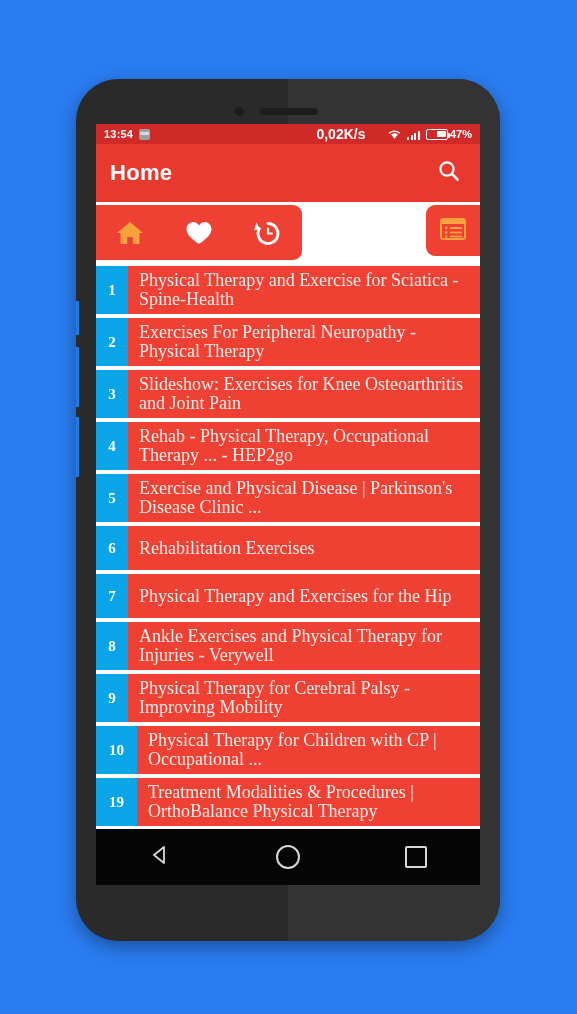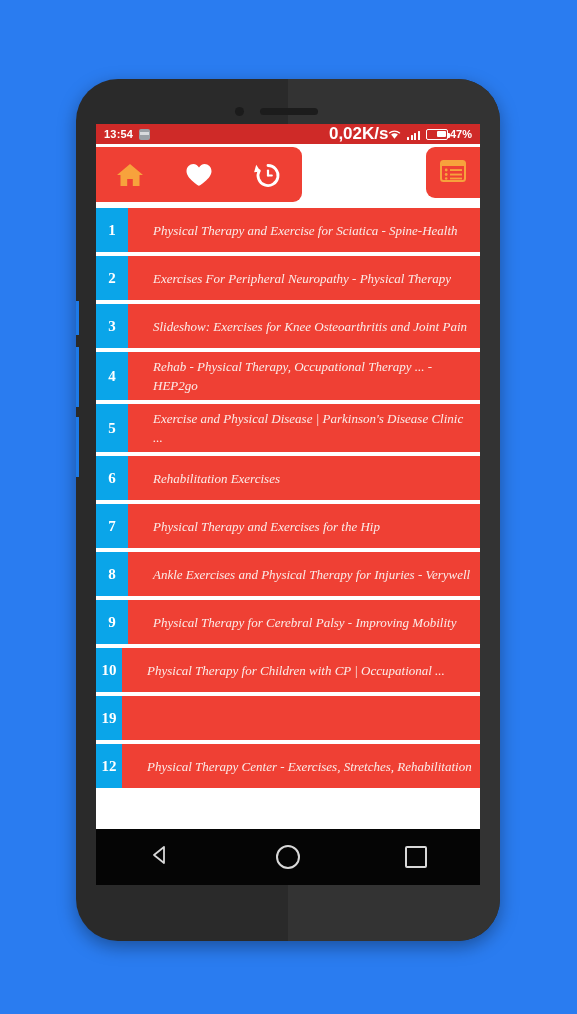--- a/index.html
+++ b/index.html
@@ -87,21 +87,21 @@
     width:11px;height:11px;margin-left:6px;
     background:#9aa0a6;
     border-radius:2px;
     position:relative;
   }
   .sb-appicon:after{
     content:"";position:absolute;left:1px;right:1px;top:3px;height:3px;
     background:#d8dadd;
   }
   .sb-spacer{flex:1;}
-  .sb-speed{font-size:17px;font-weight:bold;margin-right:0;}
+  .sb-speed{font-size:14px;font-weight:bold;margin-right:23px;}
   .sb-wifi{
     width:13px;height:11px;margin-right:6px;position:relative;
   }
   .sb-wifi svg{display:block;}
   .sb-bars{display:flex;align-items:flex-end;gap:1.5px;margin-right:6px;height:11px;}
   .sb-bars i{display:block;width:2px;background:#fff;border-radius:.5px;}
   .sb-bars i:nth-child(1){height:3px;}
   .sb-bars i:nth-child(2){height:5px;}
   .sb-bars i:nth-child(3){height:7px;}
   .sb-bars i:nth-child(4){height:9px;}
@@ -182,29 +182,29 @@
   .row .badge{
     width:32px;
     flex:none;
     background:#0aa5e9;
     color:#ffffff;
     font-family:"Liberation Serif", serif;
     font-size:15px;
     font-weight:bold;
     display:flex;align-items:center;justify-content:center;
   }
-  .row.wide .badge{width:26px;}
+  .row.wide .badge{width:41px;}
   .row .rtitle{
     flex:1;
     color:#fbece9;
     font-family:"Liberation Serif", serif;
-    font-size:13px;
+    font-size:18px;
     line-height:19px;
-    padding:5px 8px 5px 25px;
-    display:flex;align-items:center;font-style:italic;
+    padding:5px 8px 5px 11px;
+    display:flex;align-items:center;
   }
 
   
   .navbar{
     height:56px;
     background:#050505;
     display:flex;align-items:center;justify-content:space-around;
     flex:none;
   }
   .navbtn{
@@ -250,20 +250,32 @@
             <i></i>
             <i></i>
             <i></i>
         </span>
         <span class="sb-batt">
             <em></em>
           </span>
         <span class="sb-pct">47%</span>
       </div>
 
+      <div class="appbar">
+        <span class="appbar-title">Home</span>
+        <span class="appbar-spacer"></span>
+        <span class="search-btn">
+          <span>
+            <svg width="26" height="26" viewBox="0 0 26 26">
+              <circle cx="11" cy="11" r="6.6" stroke="#ffffff" stroke-width="2.2" fill="none"></circle>
+              <line x1="15.8" y1="15.8" x2="21.5" y2="21.5" stroke="#ffffff" stroke-width="2.6" stroke-linecap="round"></line>
+            </svg>
+          </span>
+        </span>
+      </div>
 
       <div class="tabrow">
         <div class="tabgroup">
 
           <div class="tab">
             <span>
               <svg width="30" height="28" viewBox="0 0 30 28">
                 <path d="M15 3 L28 14 L24.5 14 L24.5 25 L17.8 25 L17.8 18 L12.2 18 L12.2 25 L5.5 25 L5.5 14 L2 14 Z" fill="#f7a23c"></path>
               </svg>
             </span>
@@ -355,20 +367,21 @@
           <div class="rtitle">Physical Therapy for Cerebral Palsy - Improving Mobility</div>
         </div>
 
         <div class="row wide">
           <div class="badge">10</div>
           <div class="rtitle">Physical Therapy for Children with CP | Occupational ...</div>
         </div>
 
         <div class="row wide">
           <div class="badge">19</div>
+          <div class="rtitle">Treatment Modalities &amp; Procedures | OrthoBalance Physical Therapy</div>
         </div>
 
         <div class="row wide">
           <div class="badge">12</div>
           <div class="rtitle">Physical Therapy Center - Exercises, Stretches, Rehabilitation</div>
         </div>
 
       </div>
 
       <div class="navbar">

